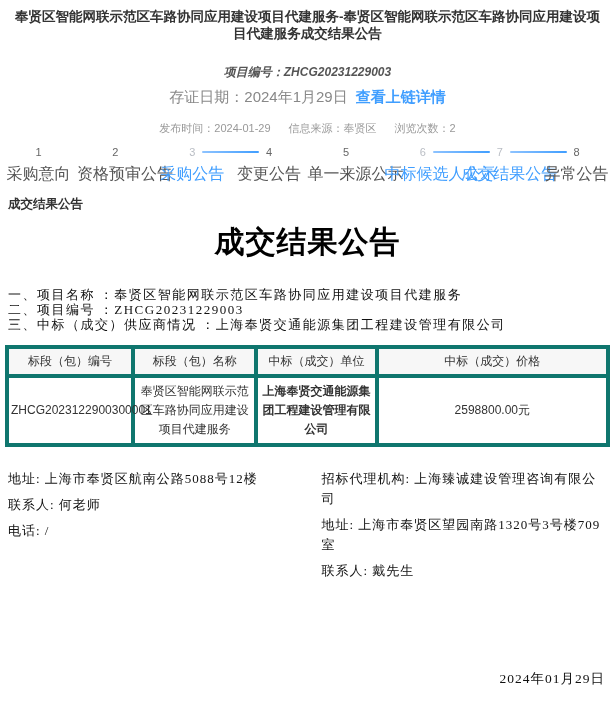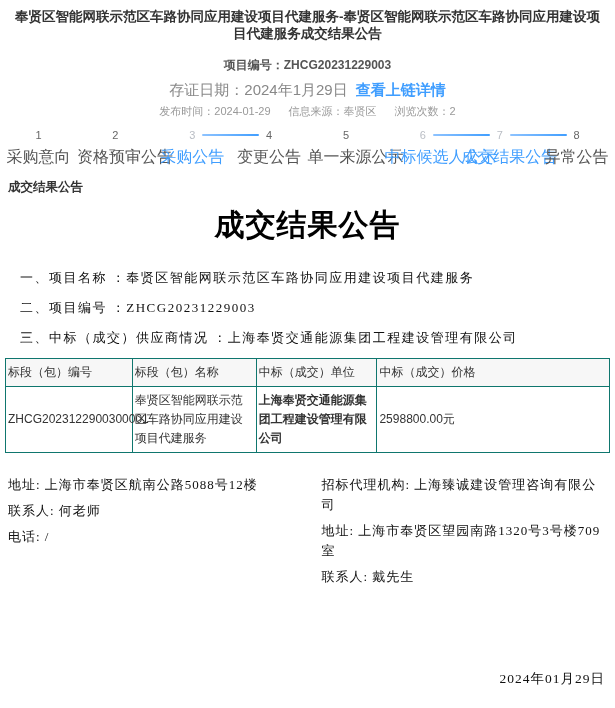--- a/index.html
+++ b/index.html
@@ -19,39 +19,40 @@
   
   .hdr { text-align: center; padding-top: 8px; }
   .hdr-title {
     font-size: 13.5px;
     font-weight: bold;
     color: #333;
     line-height: 17px;
     padding: 0 10px;
   }
   .hdr-projno {
-    margin-top: 15px;
+    margin-top: 22px;
     font-size: 12px;
     font-weight: bold;
     color: #555;
+    font-style: italic;
   }
   .hdr-cert {
     margin-top: 7px;
     font-size: 15px;
     color: #888;
   }
   .hdr-cert .chain-link {
     color: #409eff;
     font-weight: bold;
     margin-left: 8px;
     cursor: pointer;
     text-decoration: none;
   }
   .hdr-meta {
-    margin-top: 4px;
+    margin-top: 14px;
     font-size: 11px;
     color: #999;
   }
   .hdr-meta span { margin: 0 9px; }
 
   
   .progress {
     position: relative;
     margin-top: 10px;
     height: 36px;
@@ -99,44 +100,43 @@
     font-size: 30px;
     font-weight: bold;
     color: #000;
     letter-spacing: 1px;
   }
 
   
   .doc {
     font-family: "Liberation Serif", "DejaVu Serif", serif;
     color: #111;
-    padding: 0 20px;
+    padding: 0 8px;
   }
   .doc .item {
-    margin-top: 15px;
     font-size: 13px;
     letter-spacing: 1.5px;
     line-height: 15px;
     white-space: nowrap;
   }
   .doc .item:first-child { margin-top: 24px; }
 
   
   .tbl-wrap { margin: 13px 5px 0 5px; }
   table {
     width: 100%;
     border-collapse: collapse;
     font-family: "Liberation Sans", "DejaVu Sans", sans-serif;
     table-layout: fixed;
   }
   th, td {
-    border: 1px solid #0f766e;
+    border: 4px solid #0f766e;
     font-size: 12px;
     color: #333;
-    text-align: left;
+    text-align: center;
     vertical-align: middle;
     padding: 4px 2px;
   }
   th {
     background: #f7f7f7;
     font-weight: normal;
     height: 28px;
   }
   td { height: 58px; line-height: 19px; }
   .col1 { width: 21%; }

